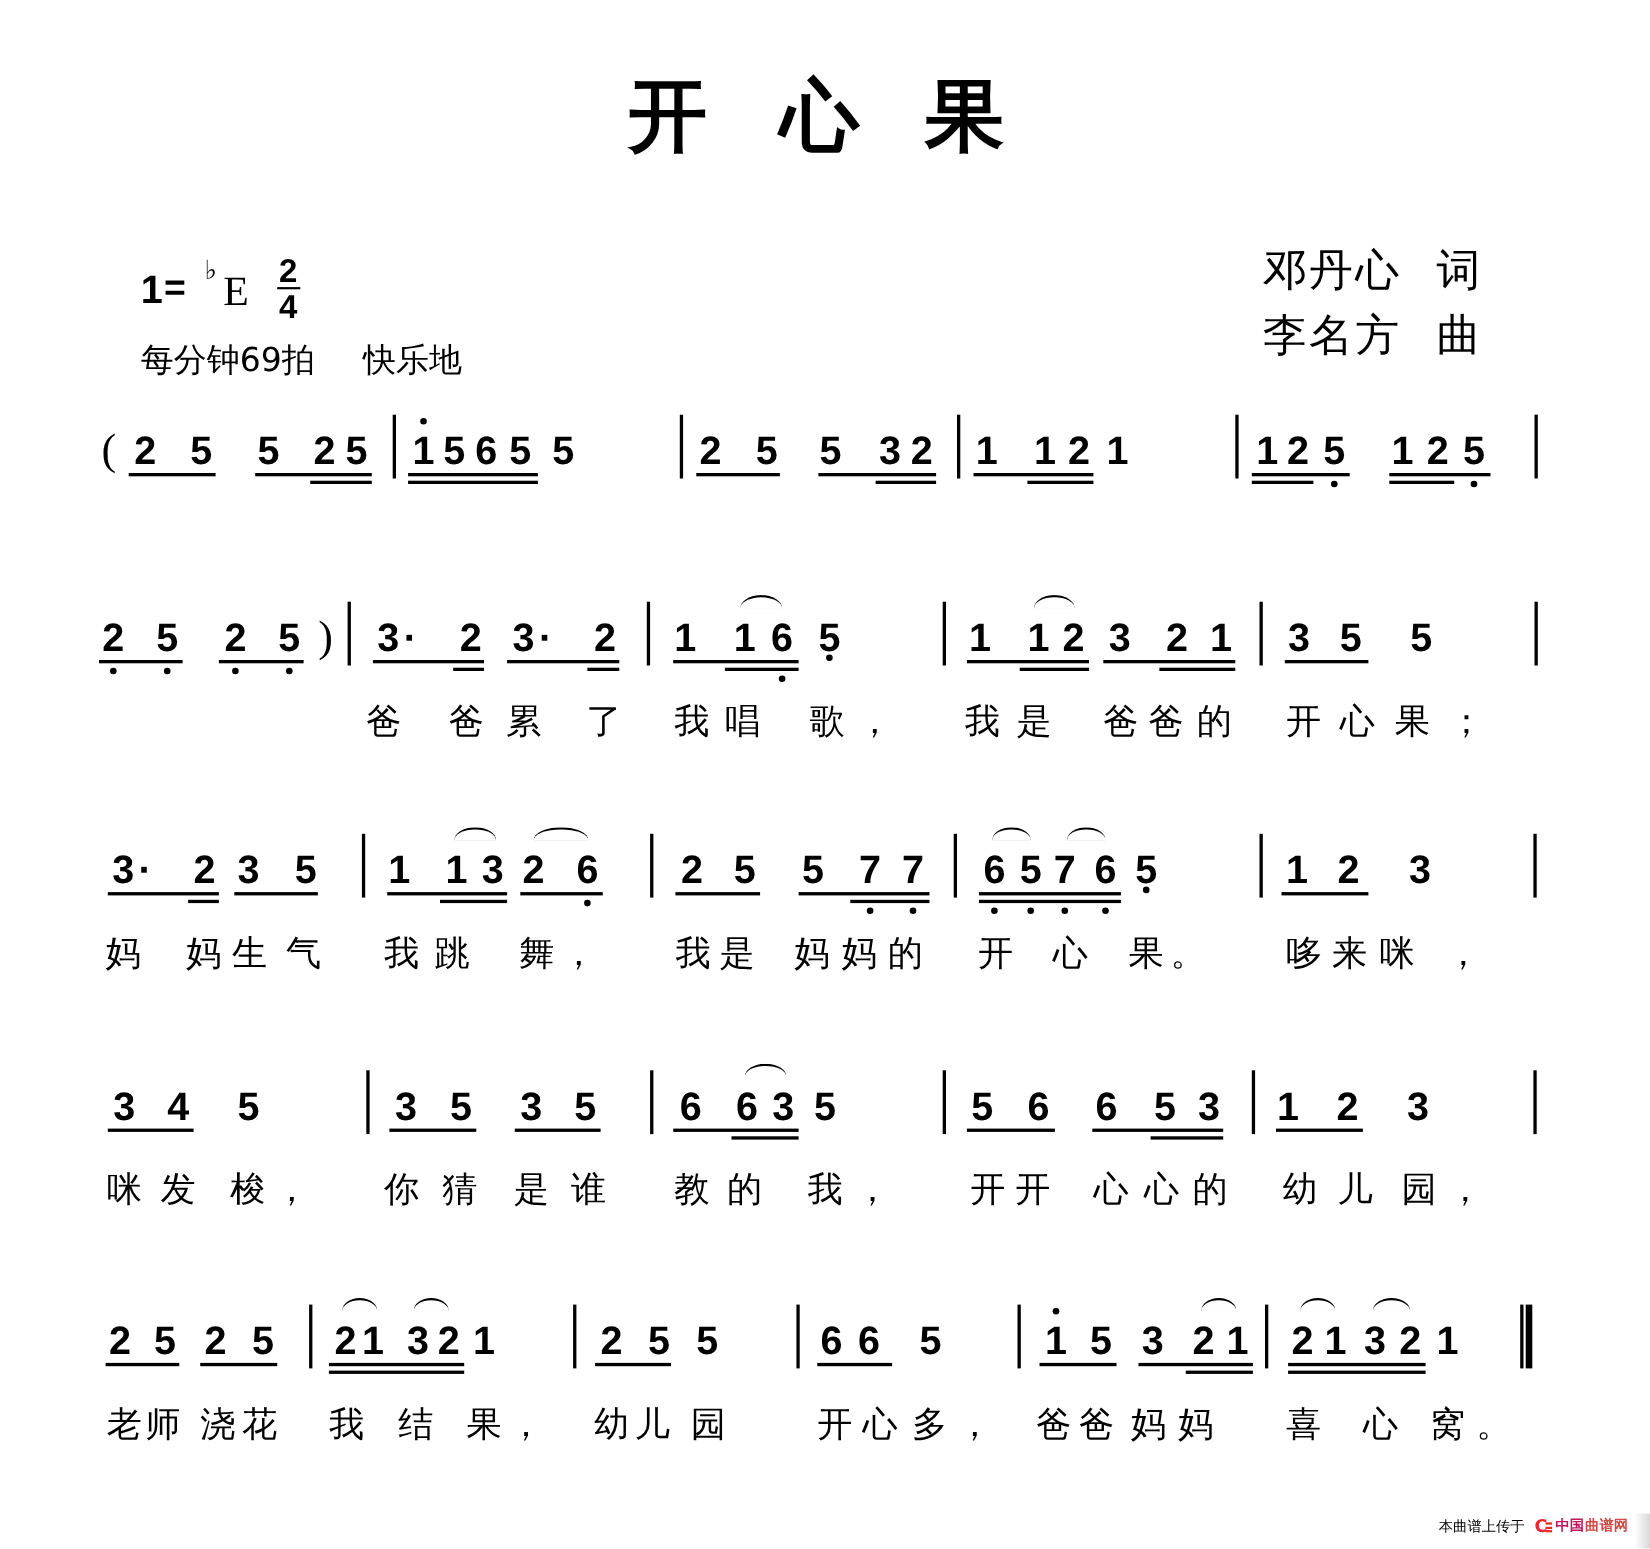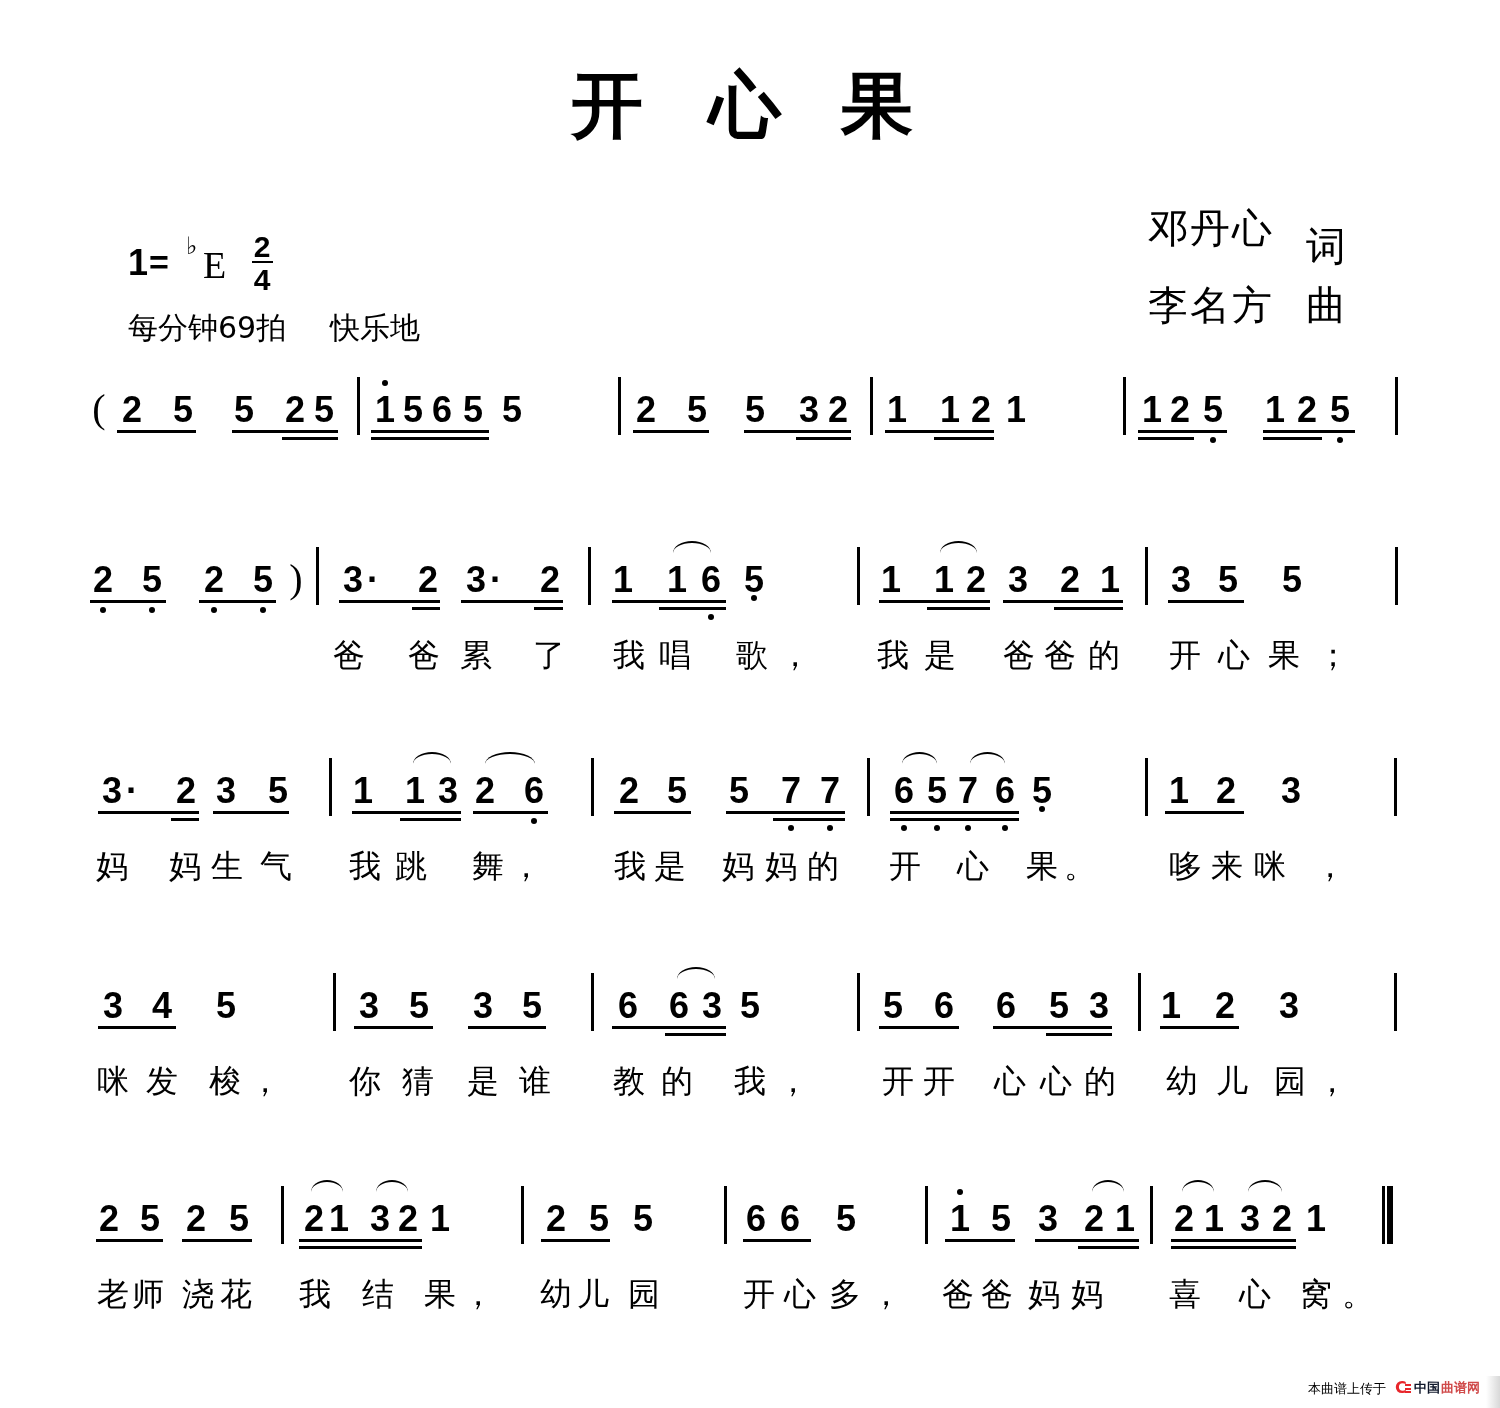--- a/index.html
+++ b/index.html
@@ -30,21 +30,21 @@
   .u2{top:45px;}
   .sl{position:absolute;top:-21px;height:12px;box-sizing:border-box;border-top:2.5px solid #000;border-radius:50% 50% 0 0 / 100% 100% 0 0;}
   .bar{position:absolute;top:-15px;width:3px;height:58px;margin-left:-1px;background:#000;}
   .bar-thick{position:absolute;top:-15px;width:6px;height:58px;background:#000;}
   .paren{position:absolute;top:-5px;width:20px;margin-left:-10px;text-align:center;font:40px/44px "Liberation Serif",serif;}
   .ly{position:absolute;top:74px;width:44px;margin-left:-22px;text-align:center;font:32px/38px "DejaVu Serif",serif;color:#000;}
   .ft-text{position:absolute;left:1308px;top:1381px;font:13px/16px "DejaVu Sans",sans-serif;color:#000;white-space:nowrap;}
   .ft-mark{position:absolute;left:1395px;top:1379px;font:bold 16px/18px "DejaVu Sans",sans-serif;color:#e8262b;}
   .ft-mark-lines{position:absolute;left:1405px;top:1384px;width:6px;height:9px;border-top:2px solid #e8262b;border-bottom:2px solid #e8262b;box-sizing:border-box;}
   .ft-mark-lines::after{content:"";position:absolute;left:0;top:1.5px;width:6px;height:2px;background:#e8262b;}
-  .ft-main{position:absolute;left:1414px;top:1380px;font:bold 13px/16px "DejaVu Sans",sans-serif;color:#0f172a;white-space:nowrap;}
+  .ft-main{position:absolute;left:1414px;top:1380px;font:bold 13px/16px "DejaVu Sans",sans-serif;color:#be185d;white-space:nowrap;}
   .ft-sub{position:absolute;left:1441px;top:1380px;font:bold 13px/16px "DejaVu Sans",sans-serif;color:#d04a4a;white-space:nowrap;}
   .ft-fade{position:absolute;left:1486px;top:1376px;width:14px;height:32px;background:linear-gradient(to right,#ffffff,#d8d8d8);}
 </style>
 </head>
 <body>
 
 <div id="page">
 
   <div>
     <span class="title-char" style="left:607px">开</span>
@@ -60,21 +60,21 @@
   </div>
   <div>
     <span class="hdr hdr-ts hdr-ts-top">2</span>
     <span class="hdr-ts-line"></span>
     <span class="hdr hdr-ts hdr-ts-bot">4</span>
   </div>
   <span class="hdr hdr-tempo">每分钟69拍</span>
   <span class="hdr hdr-expr">快乐地</span>
 
   <div>
-    <span class="hdr credit-name" style="top:206px">邓丹心</span>
+    <span class="hdr credit-name" style="top:224px">邓丹心</span>
     <span class="hdr credit-role" style="top:224px">词</span>
     <span class="hdr credit-name" style="top:283px">李名方</span>
     <span class="hdr credit-role" style="top:283px">曲</span>
   </div>
 
   <div class="row" style="top:392px">
     <span class="paren" style="left:99px">(</span>
 
     <span class="n" style="left:132px">2</span>
     <span class="n" style="left:183px">5</span>

